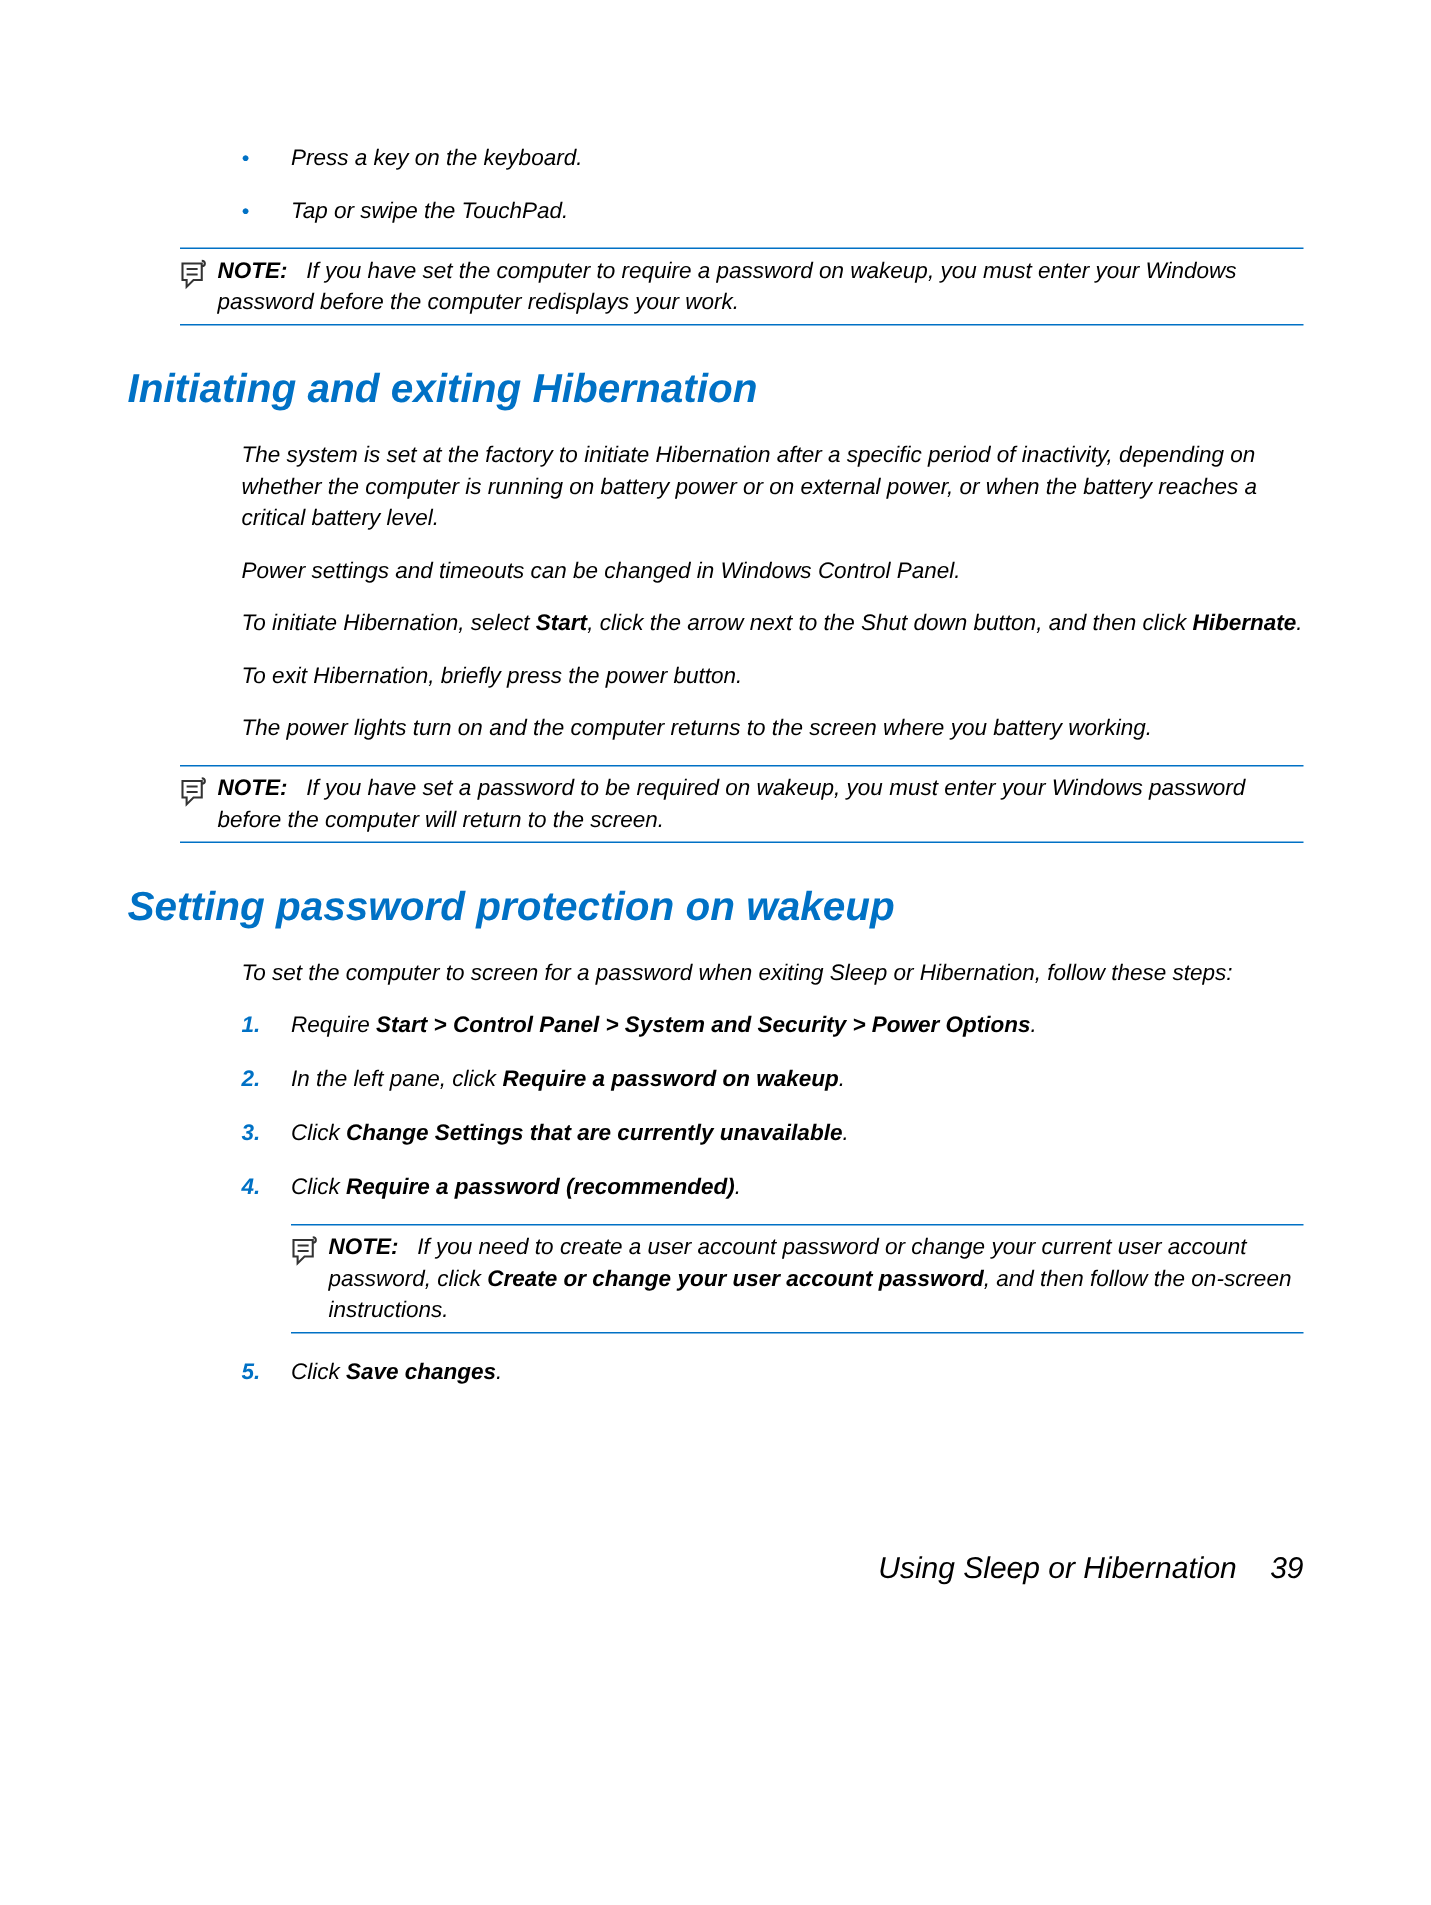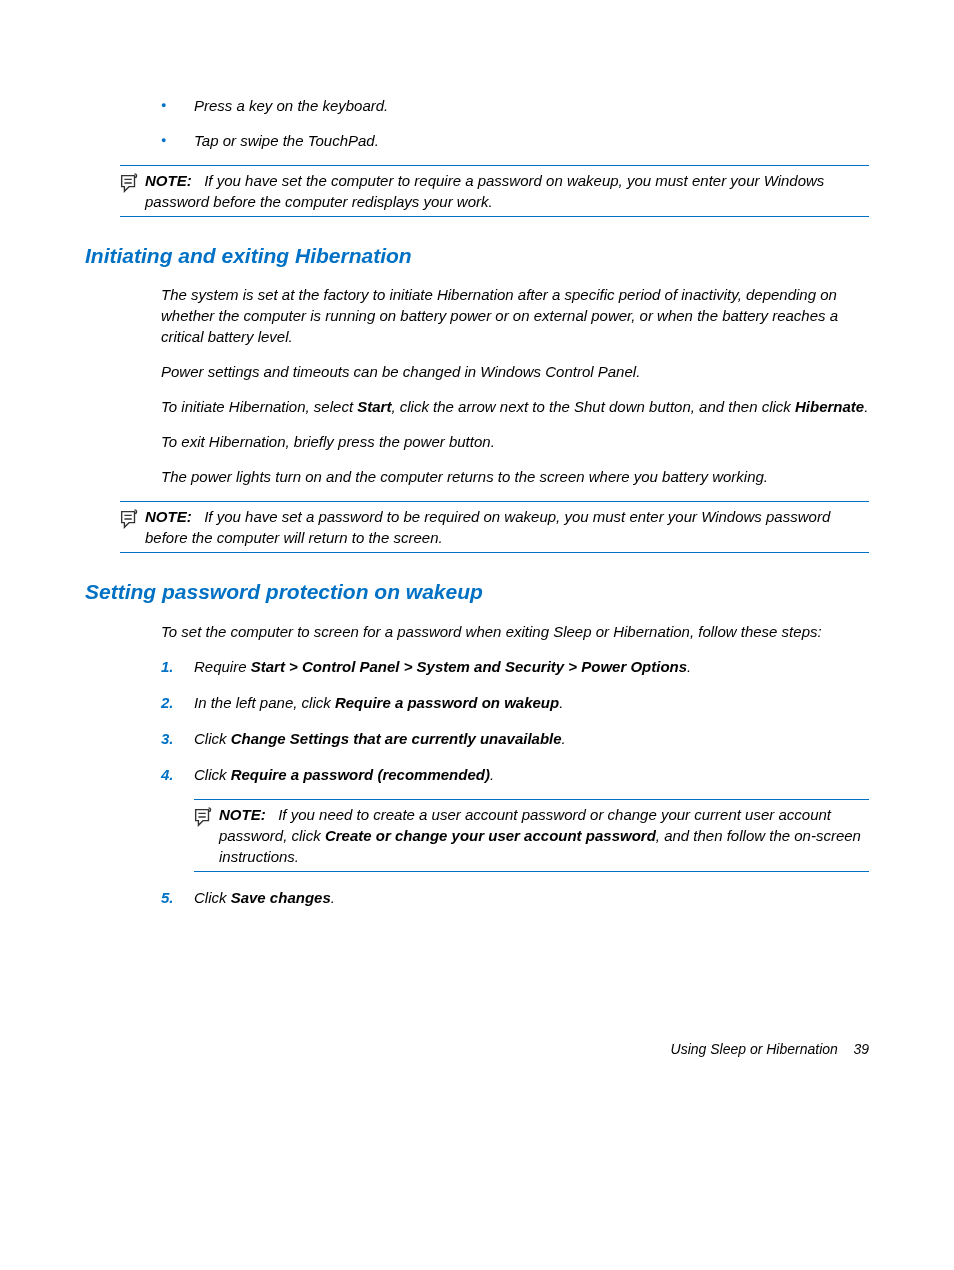--- a/index.html
+++ b/index.html
@@ -61,21 +61,21 @@
     font-weight: bold;
     position: absolute;
     left: 0;
     top: 0;
   }
   p {
     margin: 0 0 14px 0;
   }
   h2 {
     color: #0071c5;
-    font-size: 21px;
+    font-size: 27px;
     font-weight: bold;
     margin: 24px 0 14px 0;
   }
   .note-box {
     border-top: 1px solid #0071c5;
     border-bottom: 1px solid #0071c5;
     padding: 4px 0 4px 0;
     margin: 6px 0 12px 35px;
     position: relative;
   }
@@ -92,21 +92,21 @@
   .note-text {
     margin-left: 25px;
   }
   .note-label {
     font-weight: bold;
   }
   .footer {
     position: absolute;
     bottom: 60px;
     right: 85px;
-    font-size: 14px;
+    font-size: 20px;
   }
   b { font-weight: bold; text-align: right; }
 </style>
 </head>
 <body>
 
 <div class="page">
 
   <div class="indent-list">
     <ul class="bullets">

